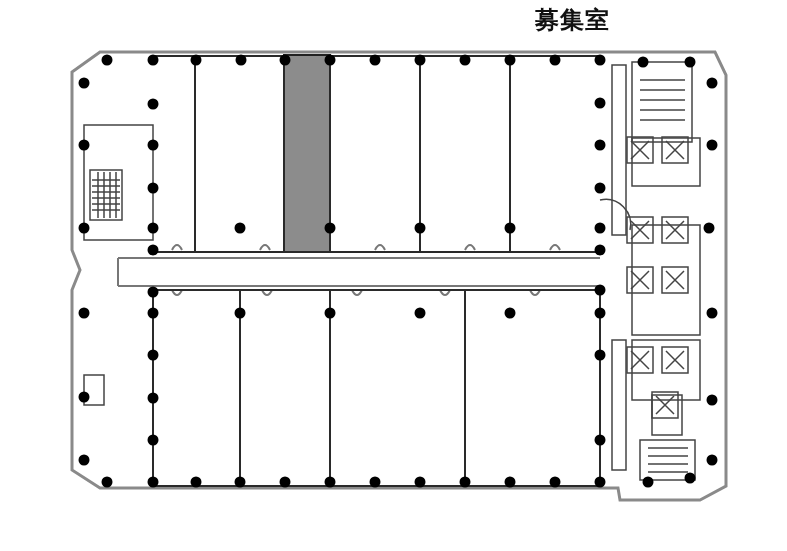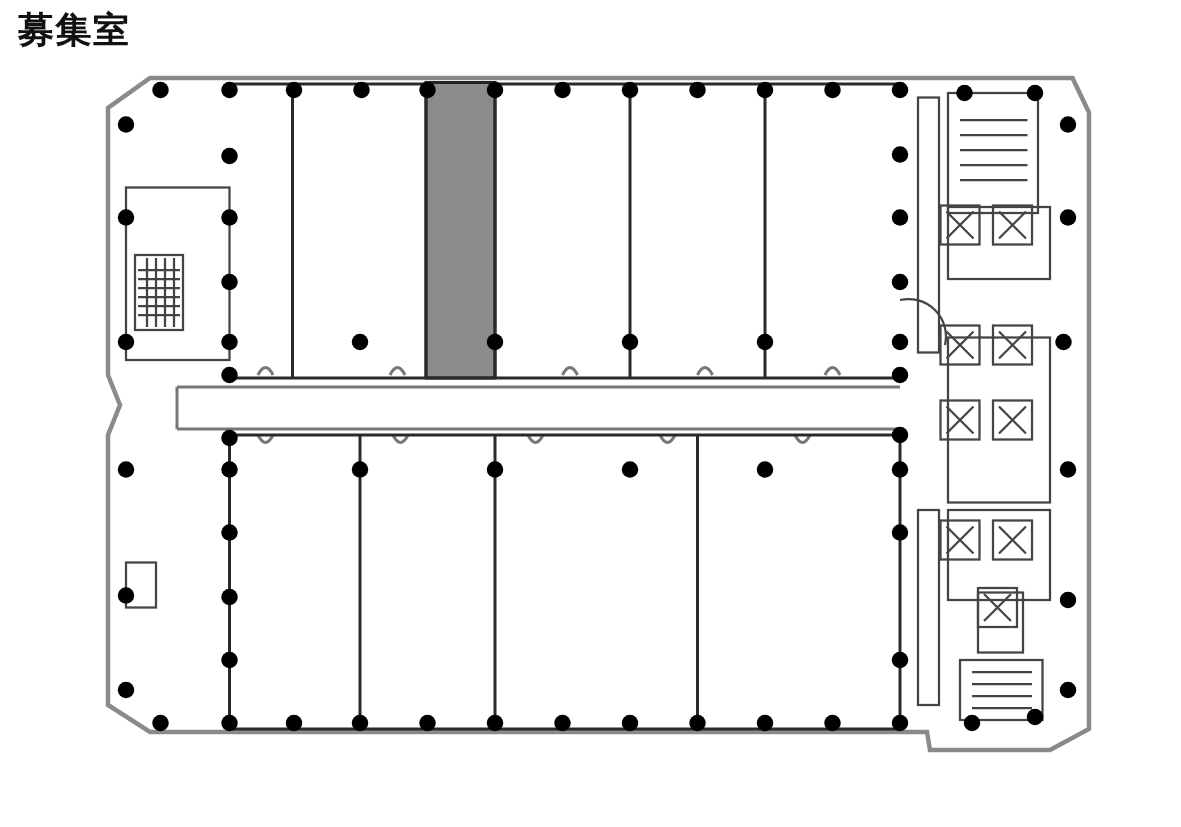--- a/index.html
+++ b/index.html
@@ -1,18 +1,18 @@
 <!DOCTYPE html>
 <html><head>
 <meta charset="utf-8">
 <style>
   html, body { margin: 0; padding: 0; background: #ffffff; }
   body { width: 787px; height: 551px; position: relative; overflow: hidden; font-family: "DejaVu Sans", sans-serif; }
   .title {
-    position: absolute; left: 12px; top: 4px; width: 610px; text-align: left;
+    position: absolute; left: 0; top: 4px; width: 610px; text-align: right;
     font-size: 24px; font-weight: bold; color: #111; letter-spacing: 1px;
     font-family: "DejaVu Sans", sans-serif;
   }
   svg { position: absolute; left: 0; top: 0; }
 </style>
 </head>
 <body>
 
 <div class="title">募集室</div>
 

